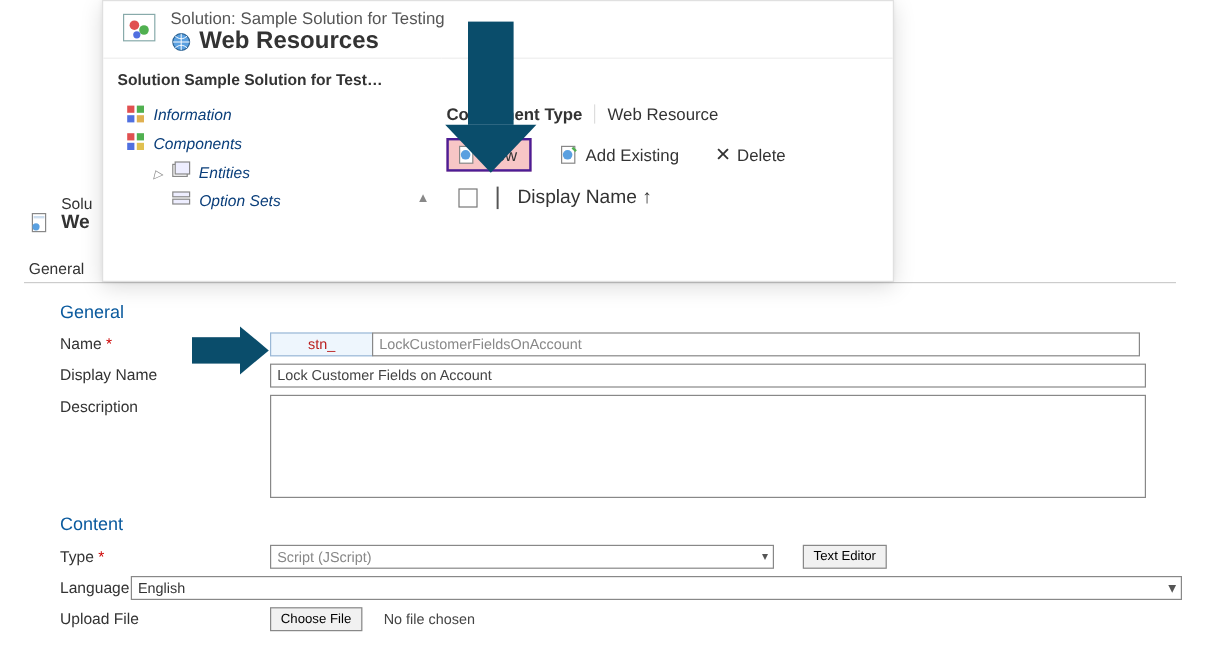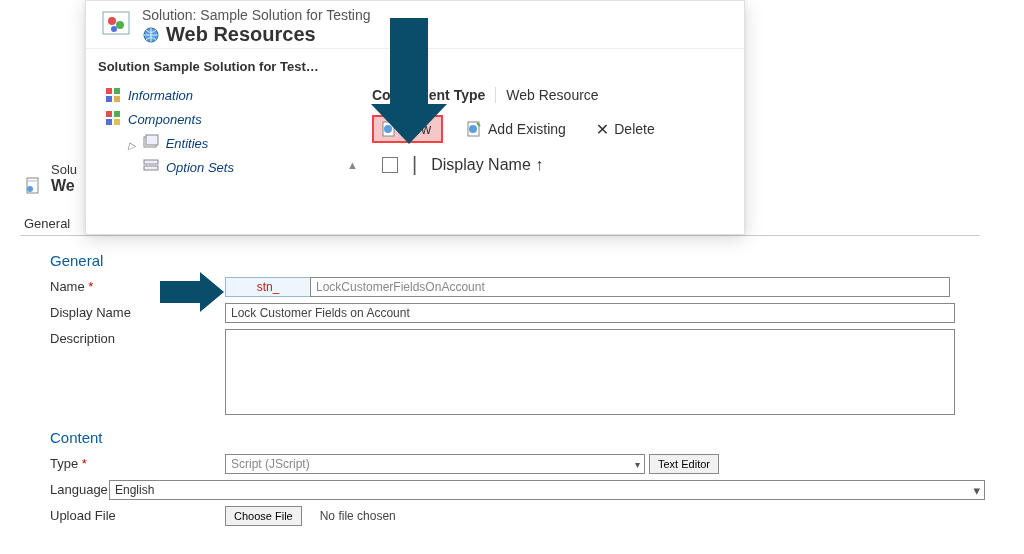--- a/index.html
+++ b/index.html
@@ -118,21 +118,21 @@
     .cmd-btn {
       display: flex;
       align-items: center;
       gap: 5px;
       padding: 4px 8px;
       font-size: 14px;
       cursor: pointer;
     }
     .cmd-btn.highlight {
       background: #f7c6c6;
-      border: 2px solid #ef4444;
+      border: 2px solid #4c1d95;
       padding: 3px 10px 3px 6px;
     }
     .grid-head {
       display: flex;
       align-items: center;
       gap: 14px;
       padding-left: 10px;
       font-size: 16px;
       font-weight: 400;
       color: #333;
@@ -433,21 +433,21 @@
     </div>
   </div>
 
   <div class="section-h" style="margin-top:14px;">Content</div>
 
   <div class="frow">
     <div class="flabel">
       <span>Type</span>
       <span class="req"> *</span>
     </div>
-    <div class="fcontrol" style="display:flex;gap:4px;align-items:center;">
+    <div class="fcontrol" style="display:flex;gap:24px;align-items:center;">
       <div class="sel disabled type-sel">
         <span>Script (JScript)</span>
         <span class="caret">▾</span>
       </div>
       <button class="btn">Text Editor</button>
     </div>
   </div>
 
   <div class="frow">
     <div class="flabel">Language</div>

